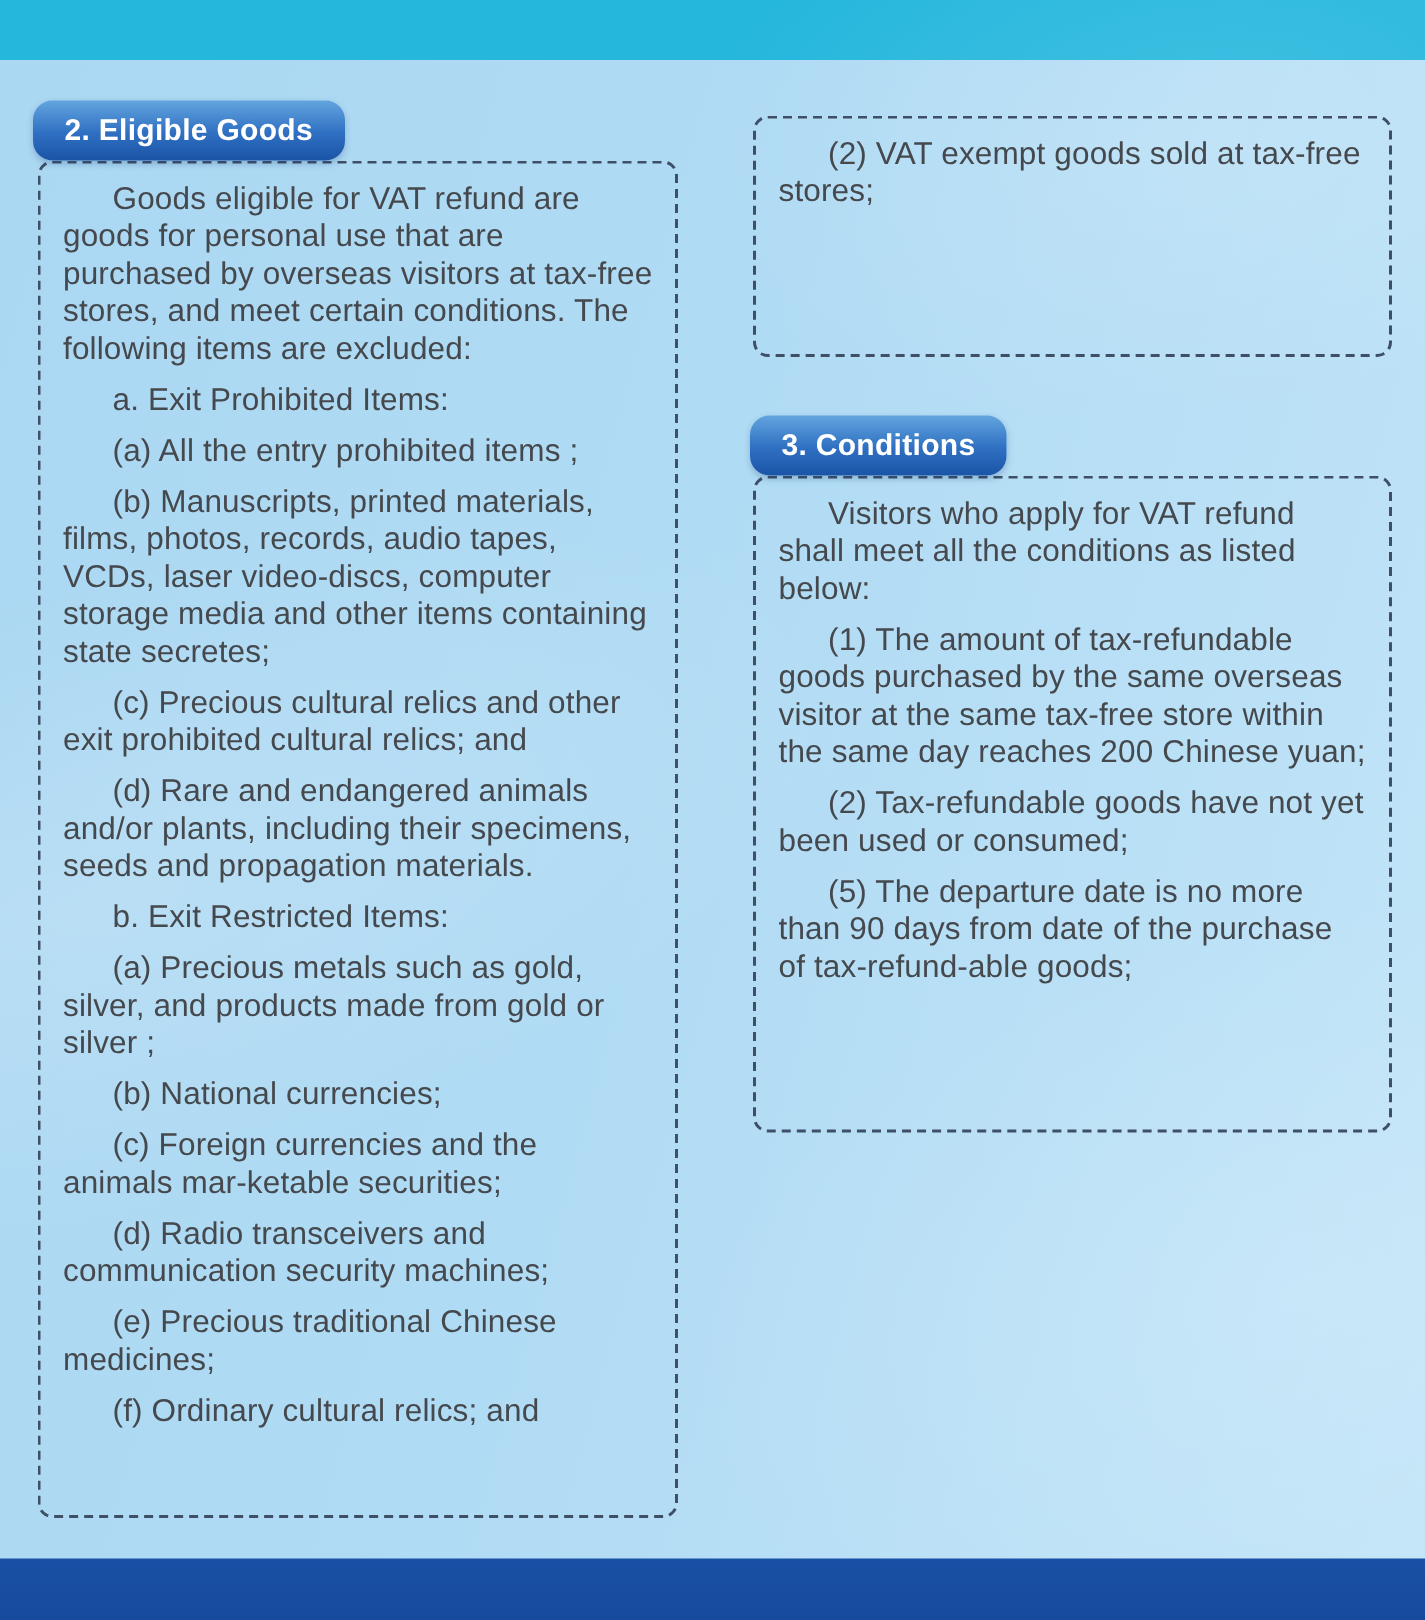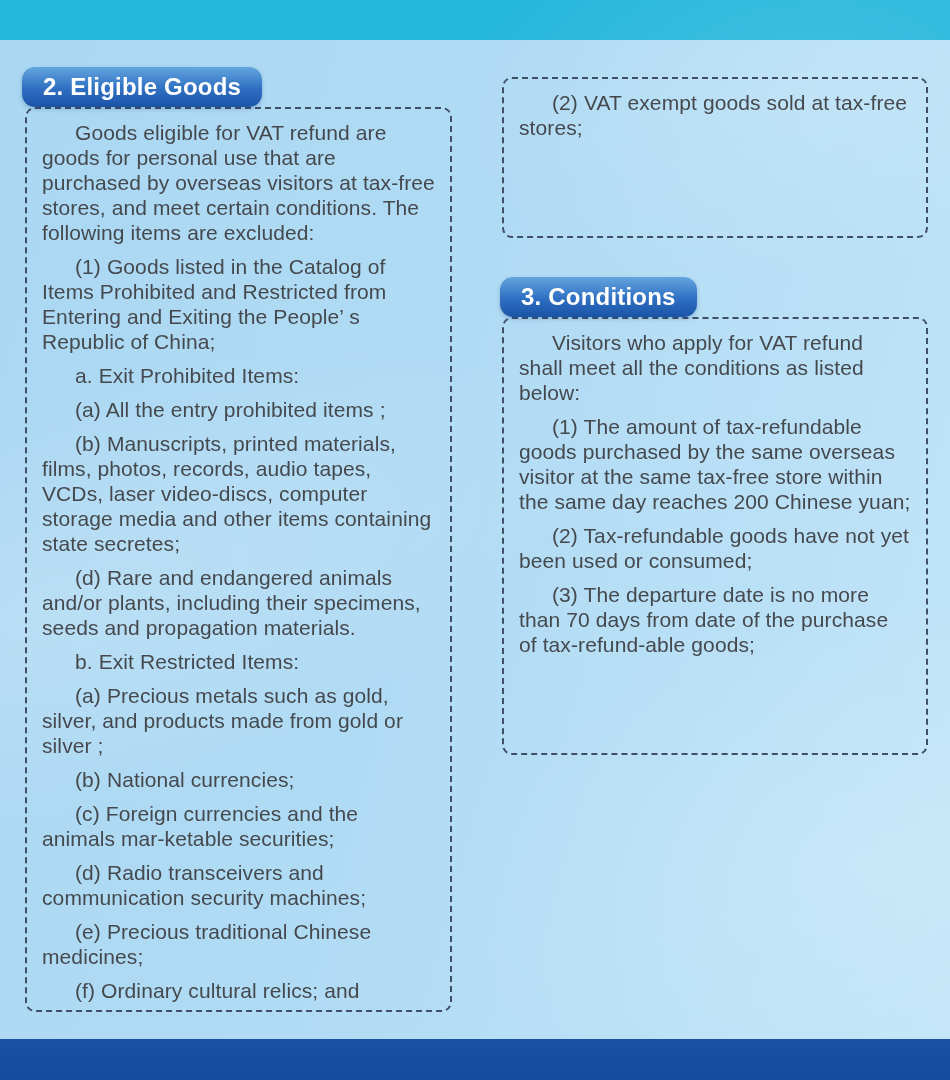--- a/index.html
+++ b/index.html
@@ -44,21 +44,21 @@
   }
 
   .section-pill {
     position: absolute;
     height: 40px;
     padding: 0 21px;
     border-radius: 13px;
     background: linear-gradient(180deg, #62a5de 0%, #2f6fc2 55%, #1a54a6 100%);
     box-shadow: 0 2px 4px rgba(20,60,120,0.25);
     color: #ffffff;
-    font-size: 24px;
+    font-size: 20px;
     font-weight: bold;
     line-height: 40px;
     letter-spacing: 0.2px;
     z-index: 3;
     white-space: nowrap;
   }
   #pill-eligible-goods { left: 22px; top: 67px; }
   #pill-conditions     { left: 500px; top: 277px; }
 
   .dashed-box {
@@ -91,42 +91,42 @@
   <div class="top-bar"></div>
 
   <div class="swoosh swoosh-1"></div>
   <div class="swoosh swoosh-2"></div>
   <div class="swoosh swoosh-3"></div>
 
   <div class="section-pill" id="pill-eligible-goods">2. Eligible Goods</div>
 
   <div class="dashed-box" id="box-eligible-goods">
     <p>Goods eligible for VAT refund are goods for personal use that are purchased by overseas visitors at tax-free stores, and meet certain conditions. The following items are excluded:</p>
-    <p>(1) Goods listed in the Catalog of Items Prohibited and Restricted from Entering and Exiting the People’ s Republic of China;</p>
     <p>a. Exit Prohibited Items:</p>
     <p>(a) All the entry prohibited items ;</p>
     <p>(b) Manuscripts, printed materials, films, photos, records, audio tapes, VCDs, laser video-discs, computer storage media and other items containing state secretes;</p>
+    <p>(c) Precious cultural relics and other exit prohibited cultural relics; and</p>
     <p>(d) Rare and endangered animals and/or plants, including their specimens, seeds and propagation materials.</p>
     <p>b. Exit Restricted Items:</p>
     <p>(a) Precious metals such as gold, silver, and products made from gold or silver ;</p>
     <p>(b) National currencies;</p>
     <p>(c) Foreign currencies and the animals mar-ketable securities;</p>
     <p>(d) Radio transceivers and communication security machines;</p>
     <p>(e) Precious traditional Chinese medicines;</p>
     <p>(f) Ordinary cultural relics; and</p>
   </div>
 
   <div class="dashed-box" id="box-eligible-goods-cont">
     <p>(2) VAT exempt goods sold at tax-free stores;</p>
   </div>
 
   <div class="section-pill" id="pill-conditions">3. Conditions</div>
 
   <div class="dashed-box" id="box-conditions">
     <p>Visitors who apply for VAT refund shall meet all the conditions as listed below:</p>
     <p>(1) The amount of tax-refundable goods purchased by the same overseas visitor at the same tax-free store within the same day reaches 200 Chinese yuan;</p>
     <p>(2) Tax-refundable goods have not yet been used or consumed;</p>
-    <p>(3) The departure date is no more than 70 days from date of the purchase of tax-refund-able goods;</p>
+    <p>(5) The departure date is no more than 90 days from date of the purchase of tax-refund-able goods;</p>
   </div>
 
   <div class="bottom-bar"></div>
 
 </div>
 
 </body></html>

